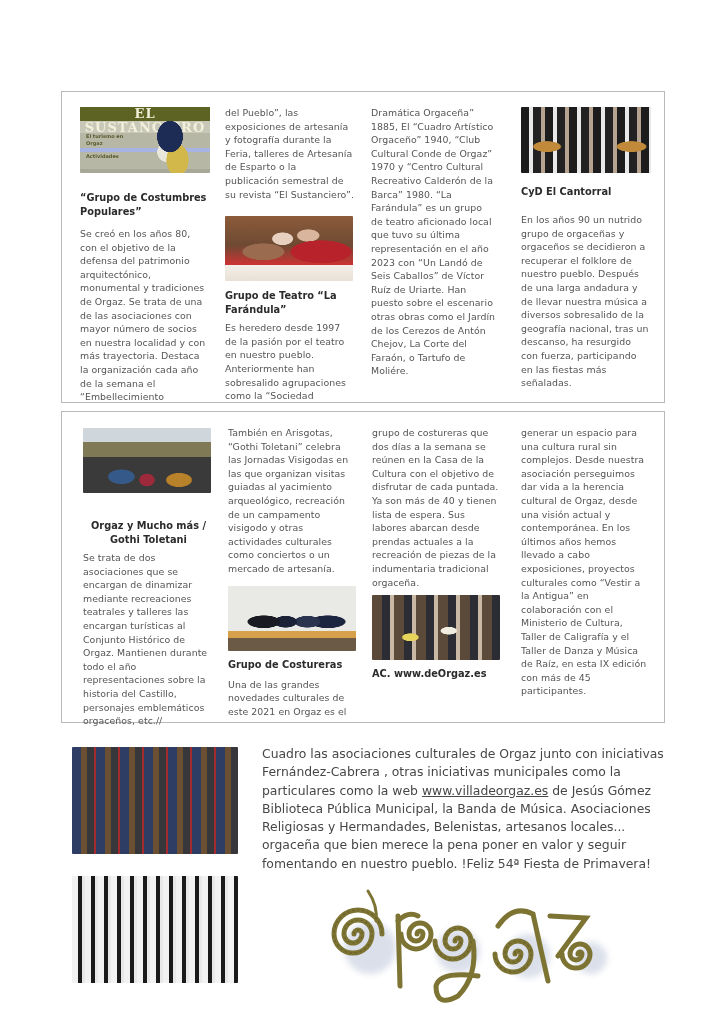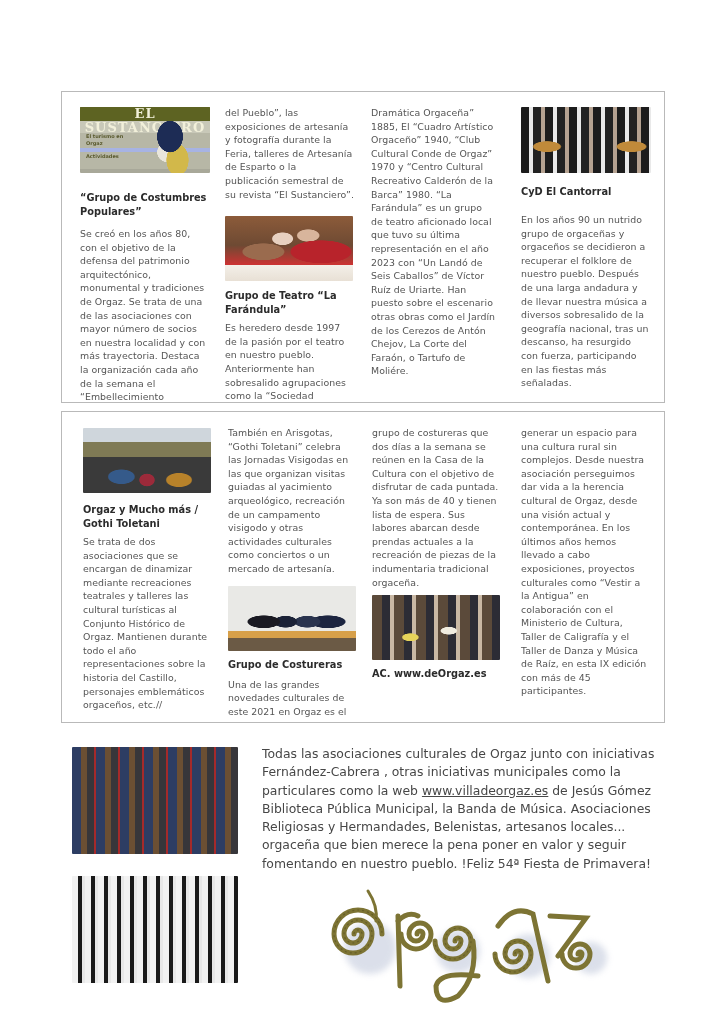--- a/index.html
+++ b/index.html
@@ -164,31 +164,31 @@
         <span>en las fiestas más</span>
         <span>señaladas.</span>
     </div>
   </div>
 </div>
 
 <div id="box2" class="box">
 
   <div class="col" style="left:21px;">
     <div class="photo p-orgaz" style="position:relative; width:128px; height:65px; margin-top:16px;"></div>
-    <div class="heading" style="margin-top:10px;">
+    <div class="heading" style="margin-top:26px;text-align:center;">
       <span style="display:block;">Orgaz y Mucho más /</span>
       <span style="display:block;">Gothi Toletani</span>
     </div>
     <div class="txt" style="margin-top:4px;">
       <span>Se trata de dos</span>
         <span>asociaciones que se</span>
         <span>encargan de dinamizar</span>
         <span>mediante recreaciones</span>
         <span>teatrales y talleres las</span>
-        <span>cultural turísticas al</span>
+        <span>encargan turísticas al</span>
         <span>Conjunto Histórico de</span>
         <span>Orgaz. Mantienen durante</span>
         <span>todo el año</span>
         <span>representaciones sobre la</span>
         <span>historia del Castillo,</span>
         <span>personajes emblemáticos</span>
         <span>orgaceños, etc.//</span>
     </div>
   </div>
 
@@ -257,21 +257,21 @@
         <span>con más de 45</span>
         <span>participantes.</span>
     </div>
   </div>
 </div>
 
 <div class="photo p-belen abs" style="left:72px; top:747px; width:166px; height:107px;"></div>
 <div class="photo p-banda abs" style="left:72px; top:876px; width:166px; height:107px;"></div>
 
 <div class="abs" style="left:262px; top:745px; width:410px; font-size:12.4px; line-height:18.3px; color:#474747; white-space:nowrap;">
-  <div>Todas las asociaciones culturales de Orgaz junto con iniciativas</div>
+  <div>Cuadro las asociaciones culturales de Orgaz junto con iniciativas</div>
   <div>Fernández-Cabrera , otras iniciativas municipales como la</div>
   <div><span>particulares como la web </span><span class="u">www.villadeorgaz.es</span><span> de Jesús Gómez</span></div>
   <div>Biblioteca Pública Municipal, la Banda de Música. Asociaciones</div>
   <div>Religiosas y Hermandades, Belenistas, artesanos locales...</div>
   <div>orgaceña que bien merece la pena poner en valor y seguir</div>
   <div>fomentando en nuestro pueblo. !Feliz 54ª Fiesta de Primavera!</div>
 </div>
 
 <svg class="logo-svg" width="300" height="125" viewBox="0 0 300 125">
   <defs>

